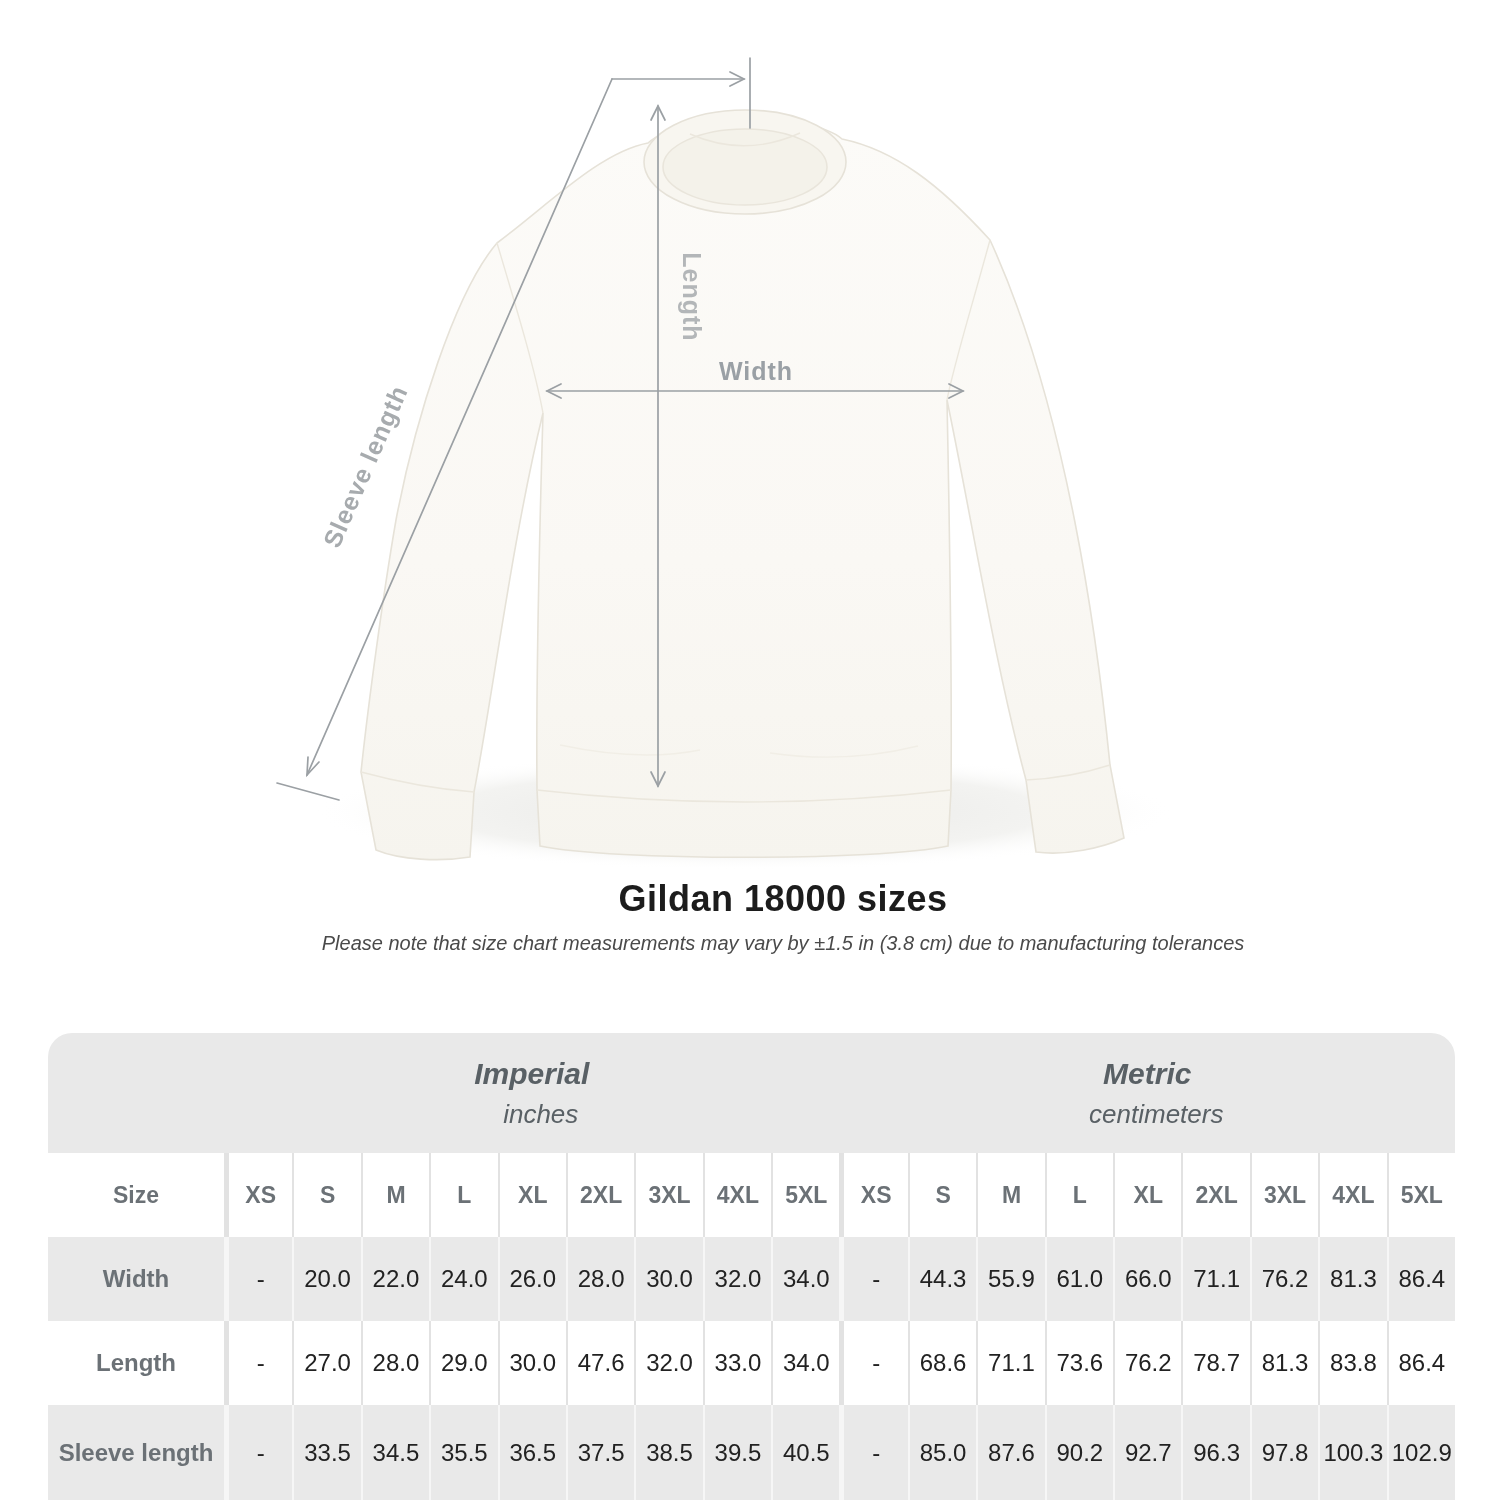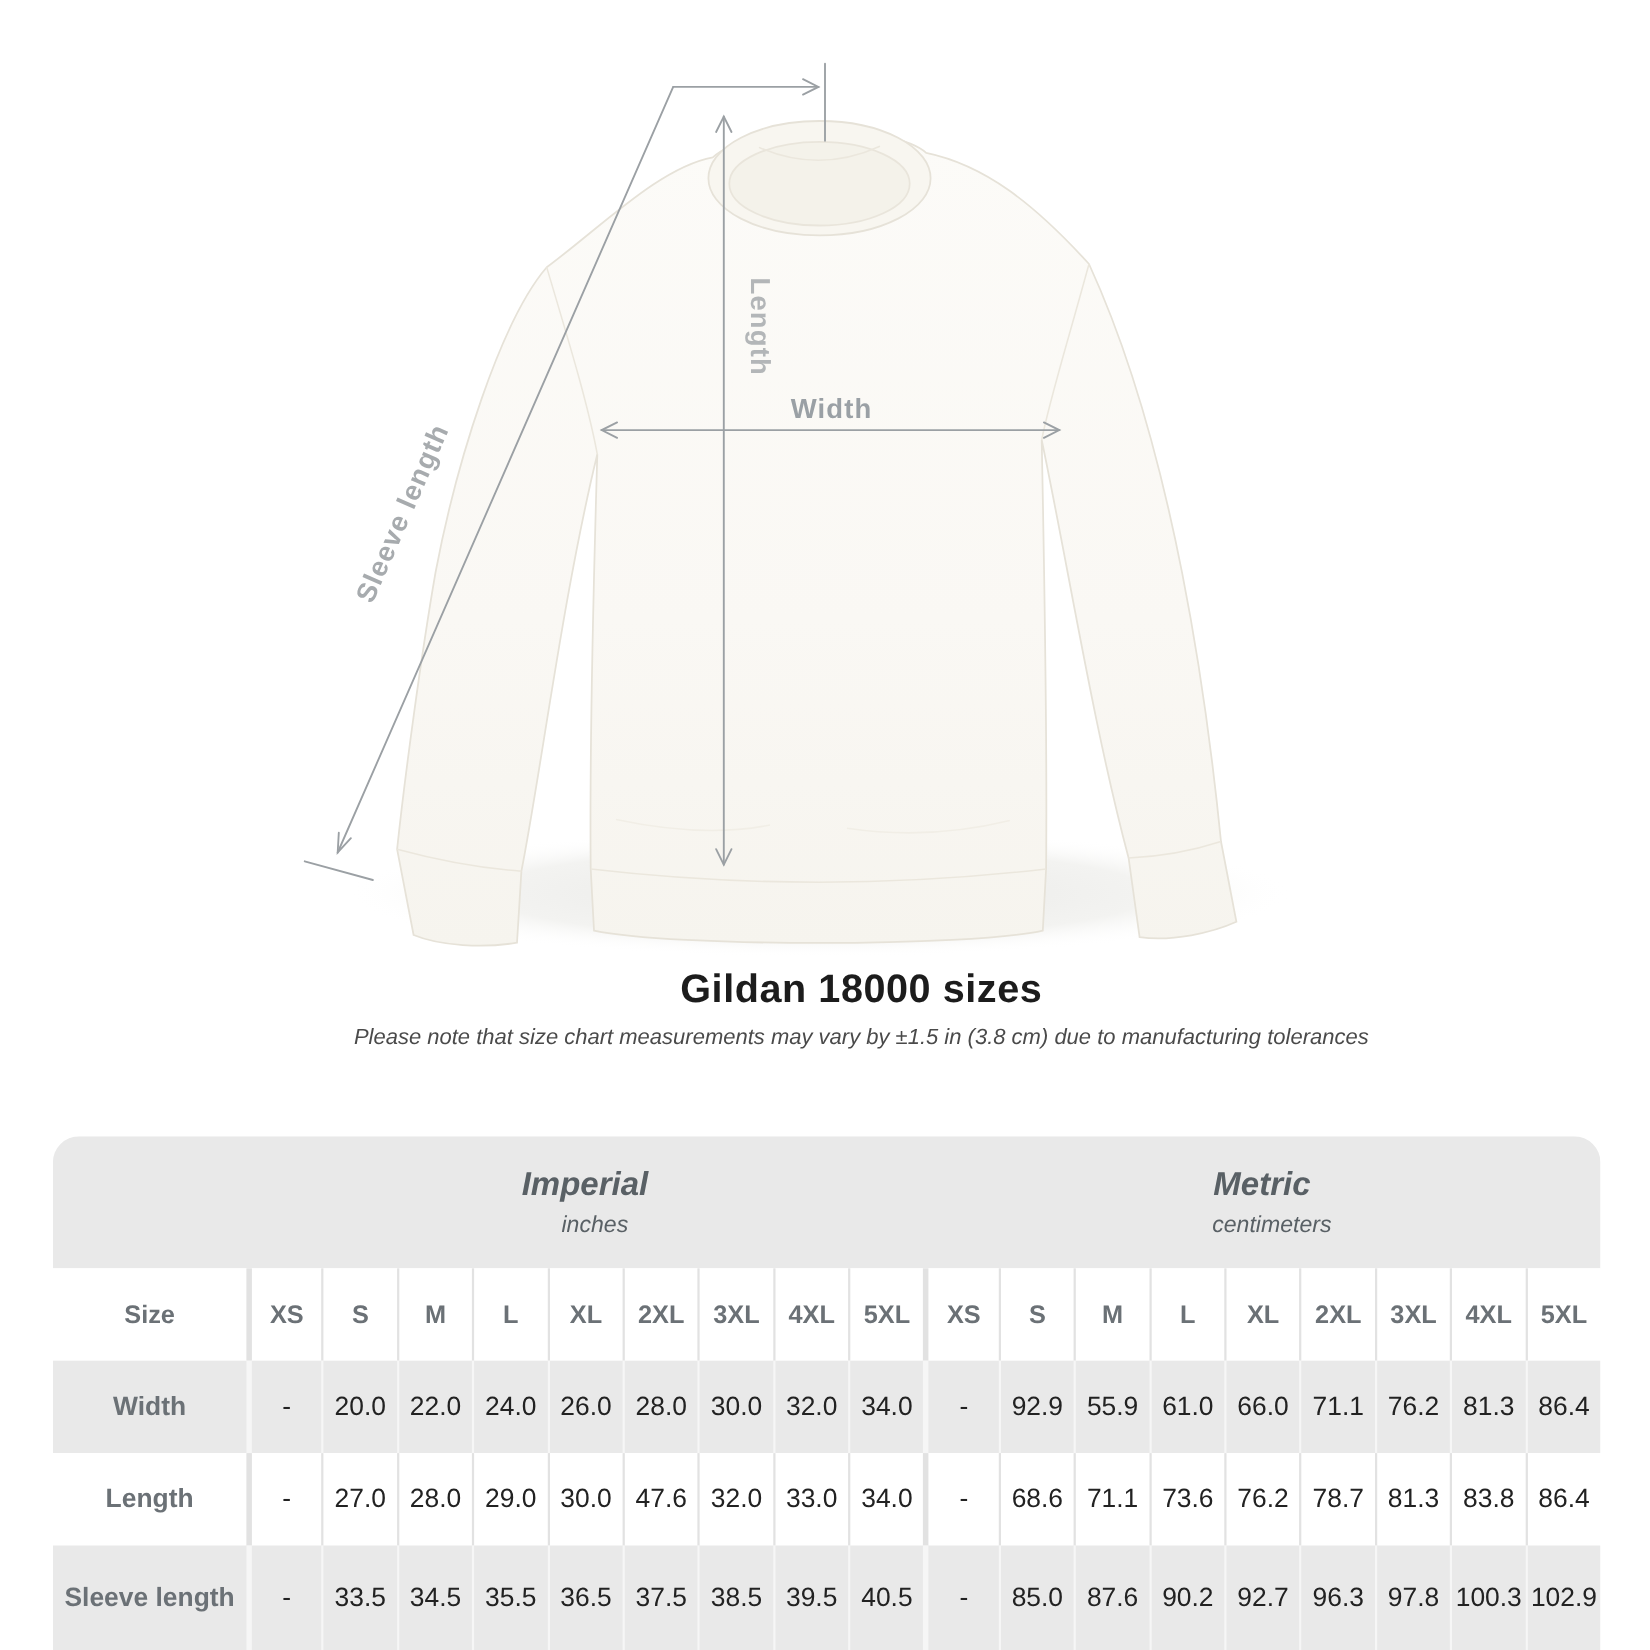--- a/index.html
+++ b/index.html
@@ -12,21 +12,21 @@
   .title-block{position:absolute; left:0; top:878px; width:1500px; text-align:center;padding-left:33px;}
   .main-title{font-size:36px; font-weight:bold; color:#1c1c1c; margin:0; letter-spacing:.5px;}
   .sub-title{font-size:20px; font-style:italic; color:#4a4a4a; margin-top:12px;}
 
   
   .size-table{position:absolute; left:48px; top:1033px; width:1407px; height:521px;
               border-radius:24px; overflow:hidden; background:#ffffff;}
   .banner{display:grid; grid-template-columns:176px 1fr 1fr; height:120px; background:#e9e9e9;}
   .banner-cell{display:flex; flex-direction:column; align-items:center; justify-content:center;}
   .unit-label{font-size:30px; font-weight:bold; font-style:italic; color:#596065;}
-  .unit-sublabel{font-size:21px; font-style:italic; color:#596065; margin-top:8px;margin-left:18px;}
+  .unit-sublabel{font-size:26px; font-style:italic; color:#596065; margin-top:8px;margin-left:18px;}
 
   .thead, .trow{display:grid; grid-template-columns:176px repeat(18,1fr);}
   .thead{height:84px; background:#ffffff; --sep:#e2e2e2;}
   .trow{height:84px;}
   .trow.last{height:95px;}
   .row-gray{background:#e9e9e9; --sep:#f6f6f6;}
   .row-white{background:#ffffff; --sep:#e2e2e2;}
 
   .cell{display:flex; align-items:center; justify-content:center;
         border-left:2px solid var(--sep); font-size:24px; color:#222222;}
@@ -162,21 +162,21 @@
         <div class="cell sep-wide">-</div>
         <div class="cell">20.0</div>
         <div class="cell">22.0</div>
         <div class="cell">24.0</div>
         <div class="cell">26.0</div>
         <div class="cell">28.0</div>
         <div class="cell">30.0</div>
         <div class="cell">32.0</div>
         <div class="cell">34.0</div>
         <div class="cell sep-wide">-</div>
-        <div class="cell">92.9</div>
+        <div class="cell">44.3</div>
         <div class="cell">55.9</div>
         <div class="cell">61.0</div>
         <div class="cell">66.0</div>
         <div class="cell">71.1</div>
         <div class="cell">76.2</div>
         <div class="cell">81.3</div>
         <div class="cell">86.4</div>
       </div>
       <div class="trow row-white">
         <div class="cell label-cell">Length</div>

